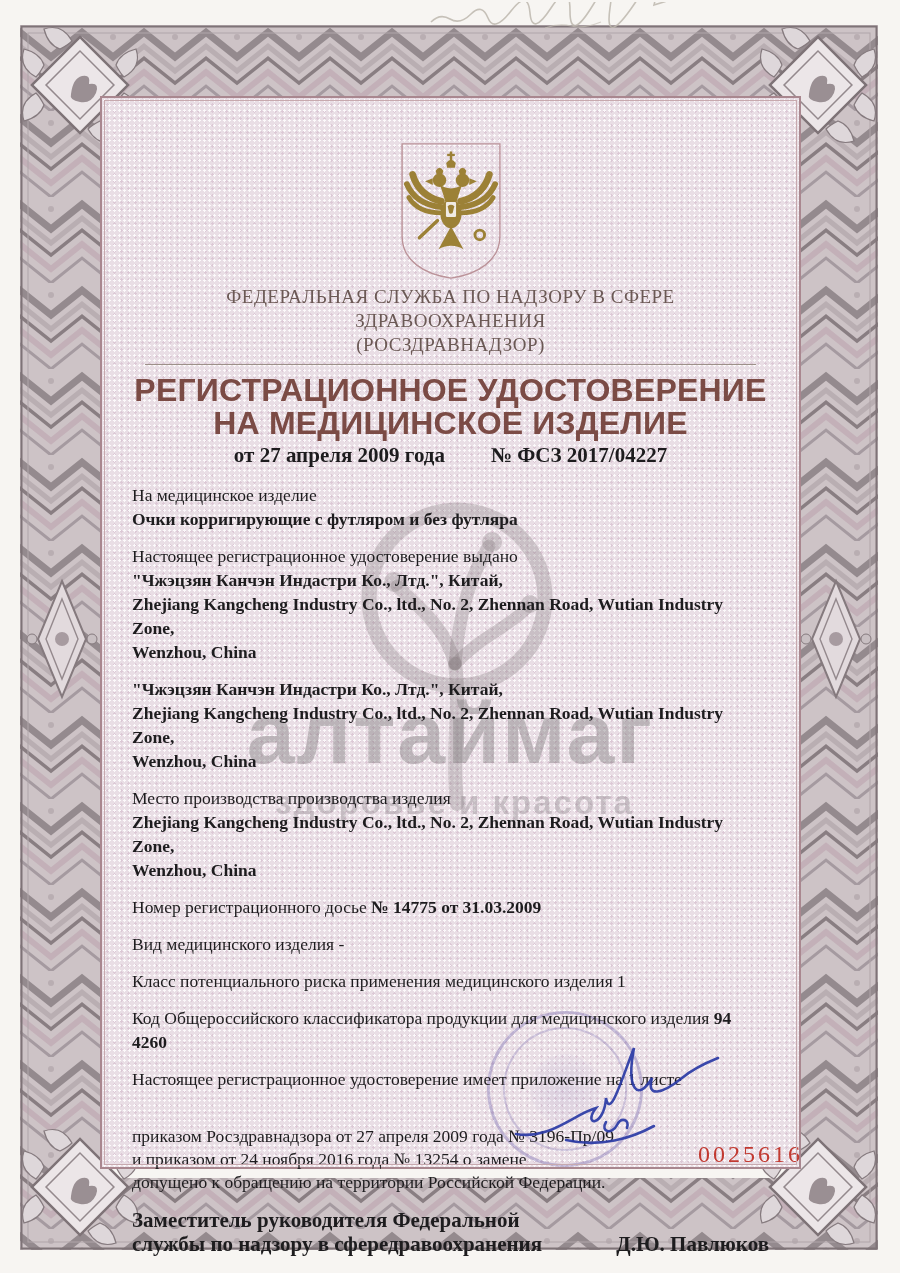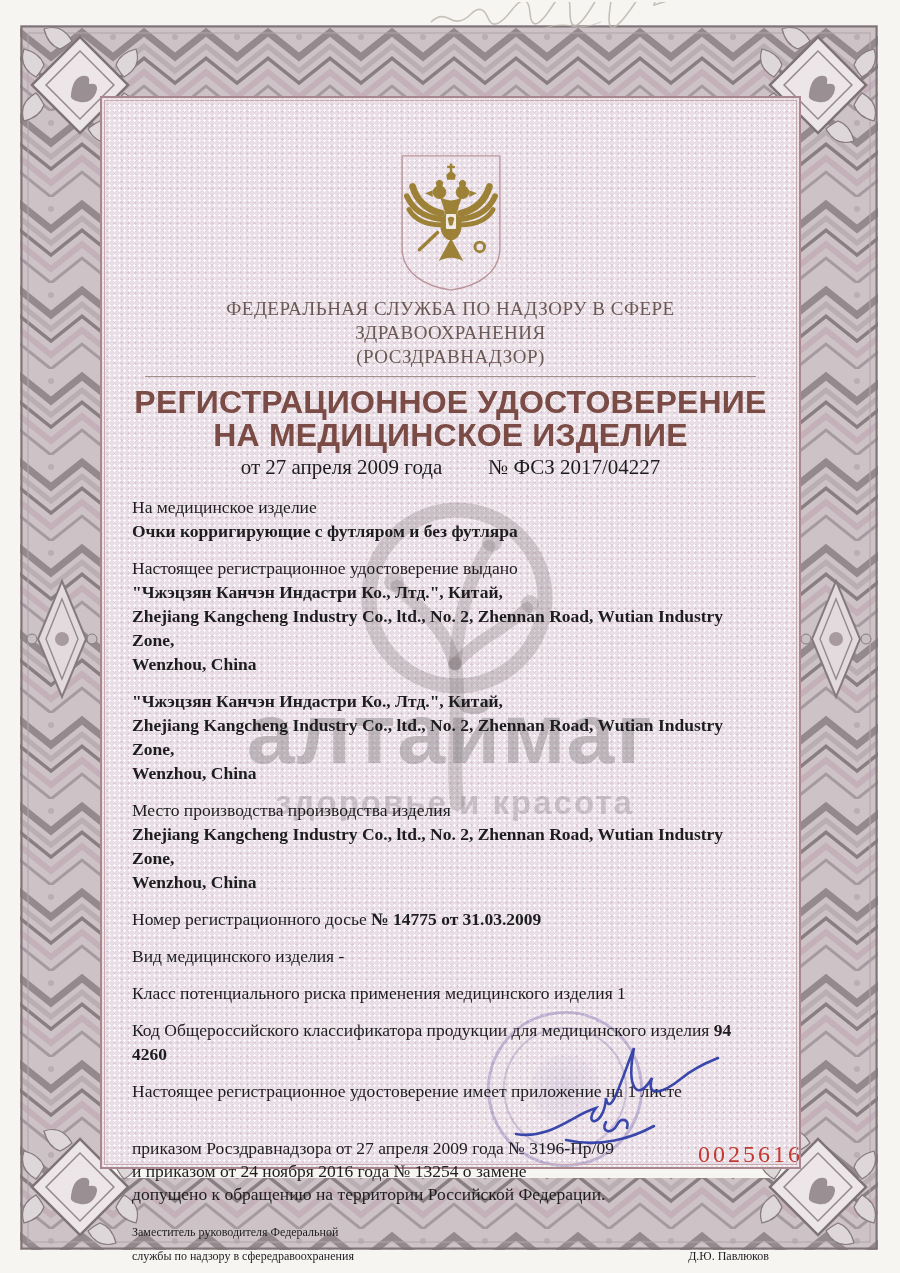--- a/index.html
+++ b/index.html
@@ -31,33 +31,33 @@
     color:rgba(125,118,122,.42);letter-spacing:2px;line-height:86px;}
   .wm-tag{position:absolute;left:4px;top:686px;width:100%;text-align:center;
     font-family:"Liberation Sans",sans-serif;font-weight:bold;font-size:33px;
     color:rgba(140,132,136,.38);letter-spacing:2px;}
   .stamp{position:absolute;left:385px;top:913px;width:150px;height:150px;border-radius:50%;
     border:3px solid rgba(104,88,168,.34);transform:rotate(-12deg);}
   .stamp::before{content:"";position:absolute;inset:13px;border-radius:50%;border:2px solid rgba(104,88,168,.26);}
   .stamp::after{content:"";position:absolute;inset:40px;border-radius:50%;background:radial-gradient(rgba(104,88,168,.12),rgba(104,88,168,.03) 70%);}
 
   
-  .content{position:absolute;inset:0;z-index:1;padding:12px 30px;box-sizing:border-box;color:#1d1c1e;}
+  .content{position:absolute;inset:0;z-index:1;padding:0 30px;box-sizing:border-box;color:#1d1c1e;}
   .emblem{display:block;margin:42px auto 0 auto;}
   .agency{margin-top:5px;text-align:center;color:#6b5955;font-size:19px;line-height:24px;letter-spacing:.5px;}
   .divider{margin:7px auto 0 auto;width:96%;border-top:1px solid #9d9089;}
   .title{margin-top:9px;text-align:center;font-family:"Liberation Sans",sans-serif;font-weight:bold;
     font-size:32px;line-height:33px;color:#7b4b45;letter-spacing:.2px;}
-  .dateline{margin-top:3px;display:flex;justify-content:center;gap:46px;font-weight:normal;font-size:21px;}
+  .dateline{margin-top:3px;display:flex;justify-content:center;gap:46px;font-weight:bold;font-size:21px;}
   .block{margin-top:13px;font-size:17.5px;line-height:24px;}
   .block.gap{margin-top:15px;}
   .b{font-weight:bold;}
   .orders{margin-top:34px;font-size:17.5px;line-height:23px;}
   .signer{margin-top:14px;display:flex;justify-content:space-between;align-items:flex-end;
-    font-weight:normal;font-size:12px;line-height:24px;}
+    font-weight:bold;font-size:21px;line-height:24px;}
   .signature{position:absolute;left:408px;top:938px;z-index:3;}
   .serial{position:absolute;left:596px;top:1043px;z-index:2;
     font-family:Liberation Serif, serif;font-size:24px;letter-spacing:3px;color:#c23a31;}
 </style>
 </head>
 <body>
 
 <div class="page">
 
   <svg class="pencil-note" width="310" height="30" viewBox="0 0 310 30">

